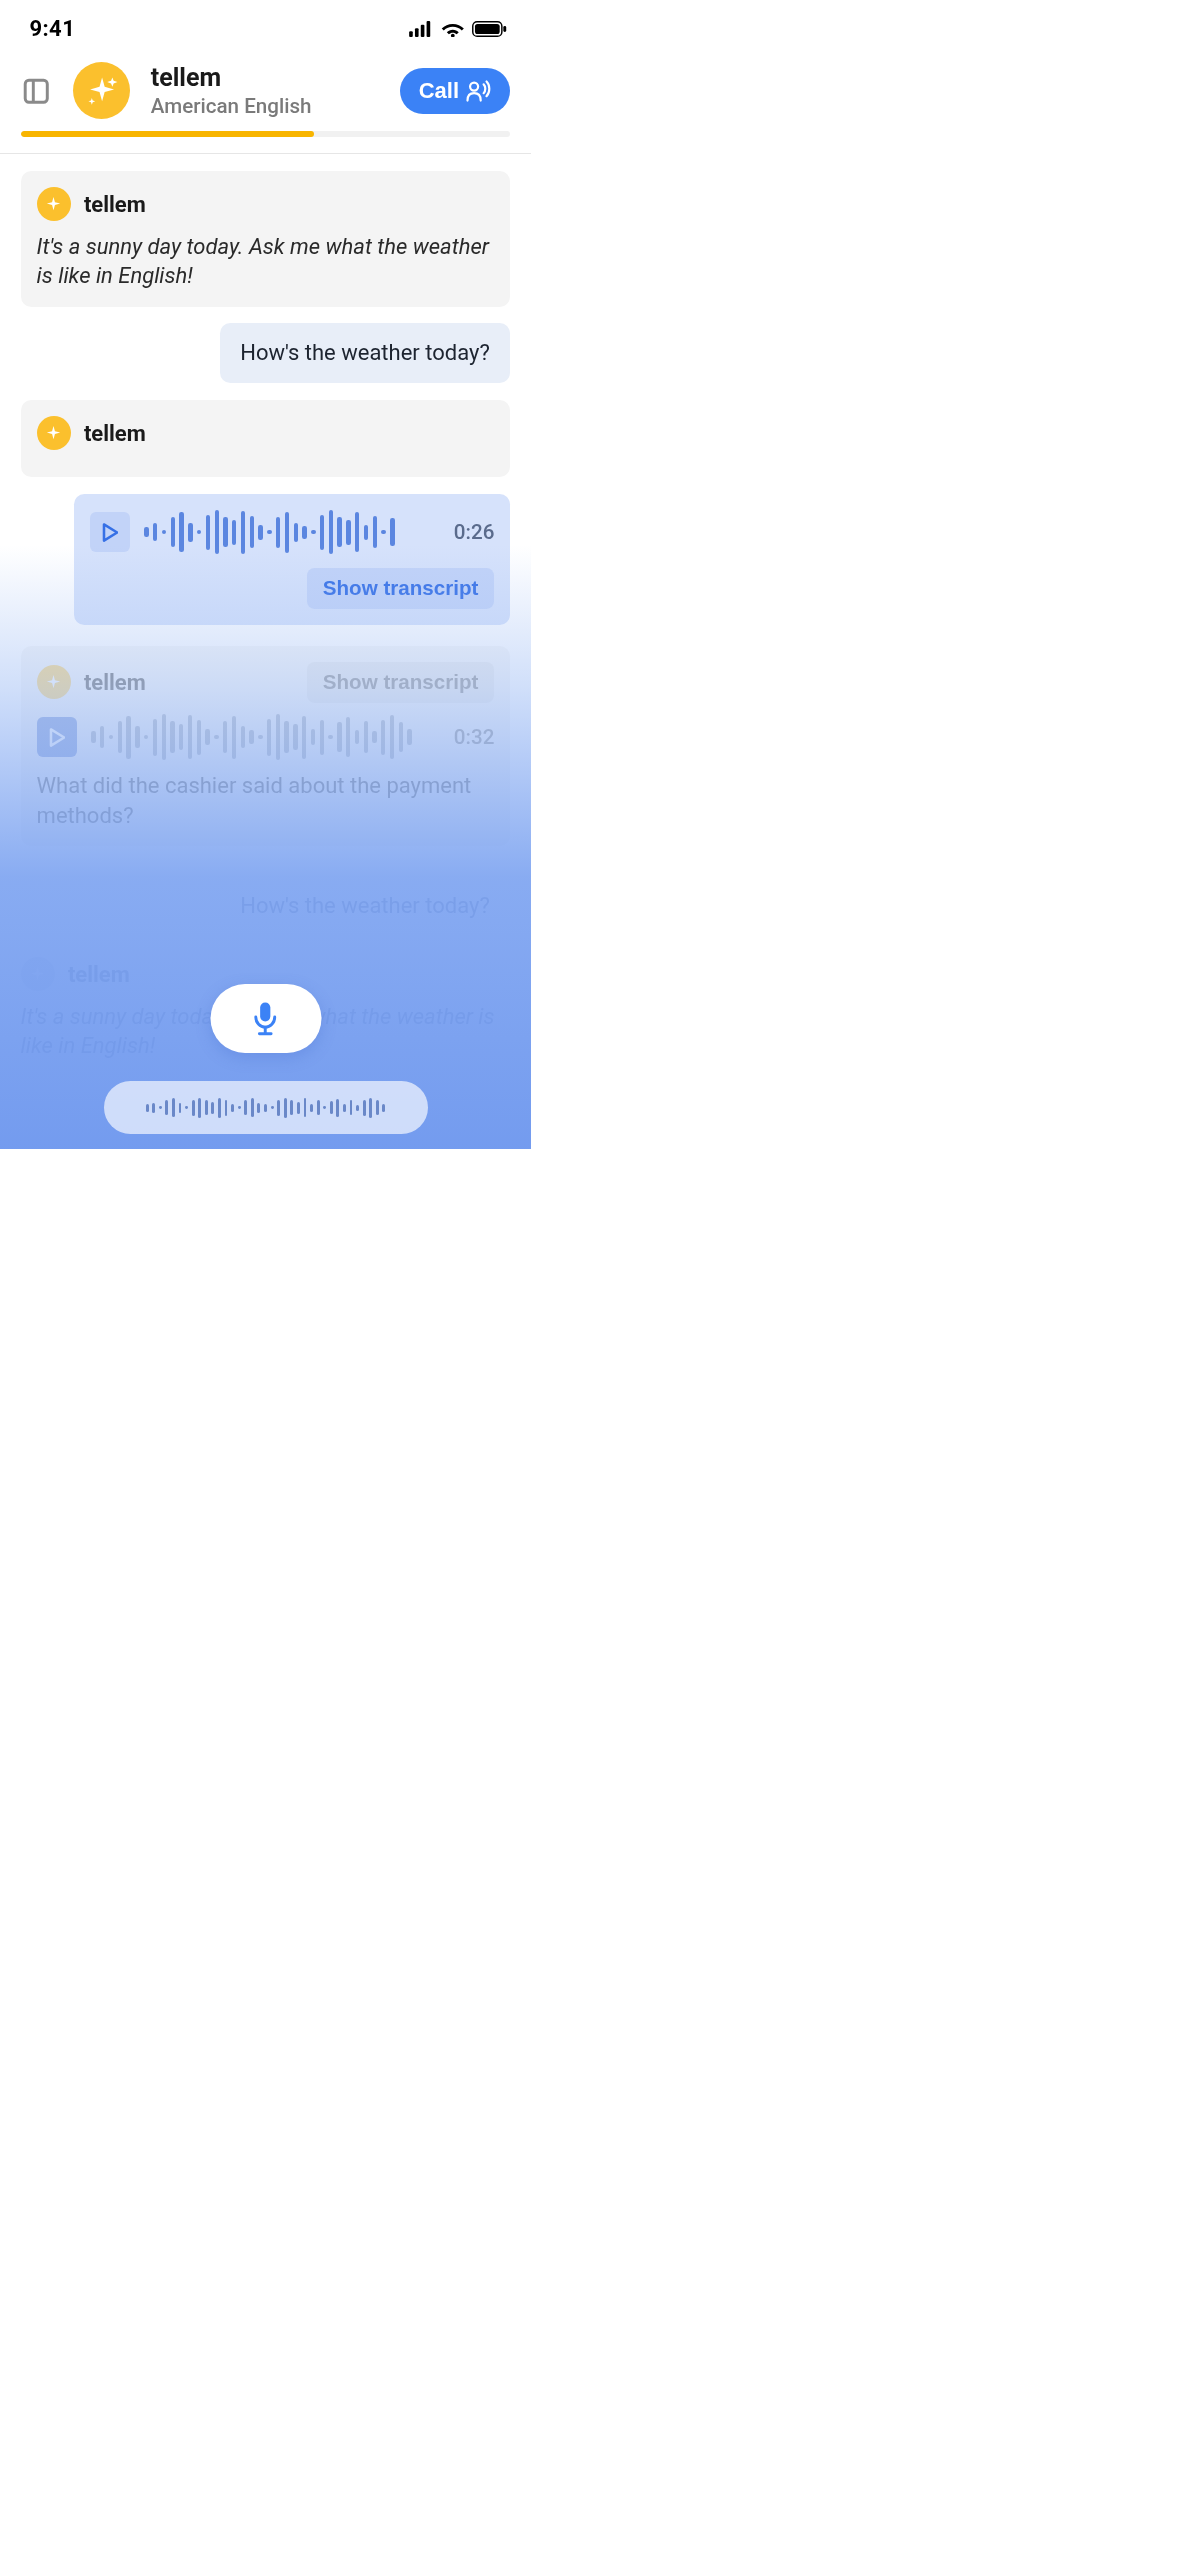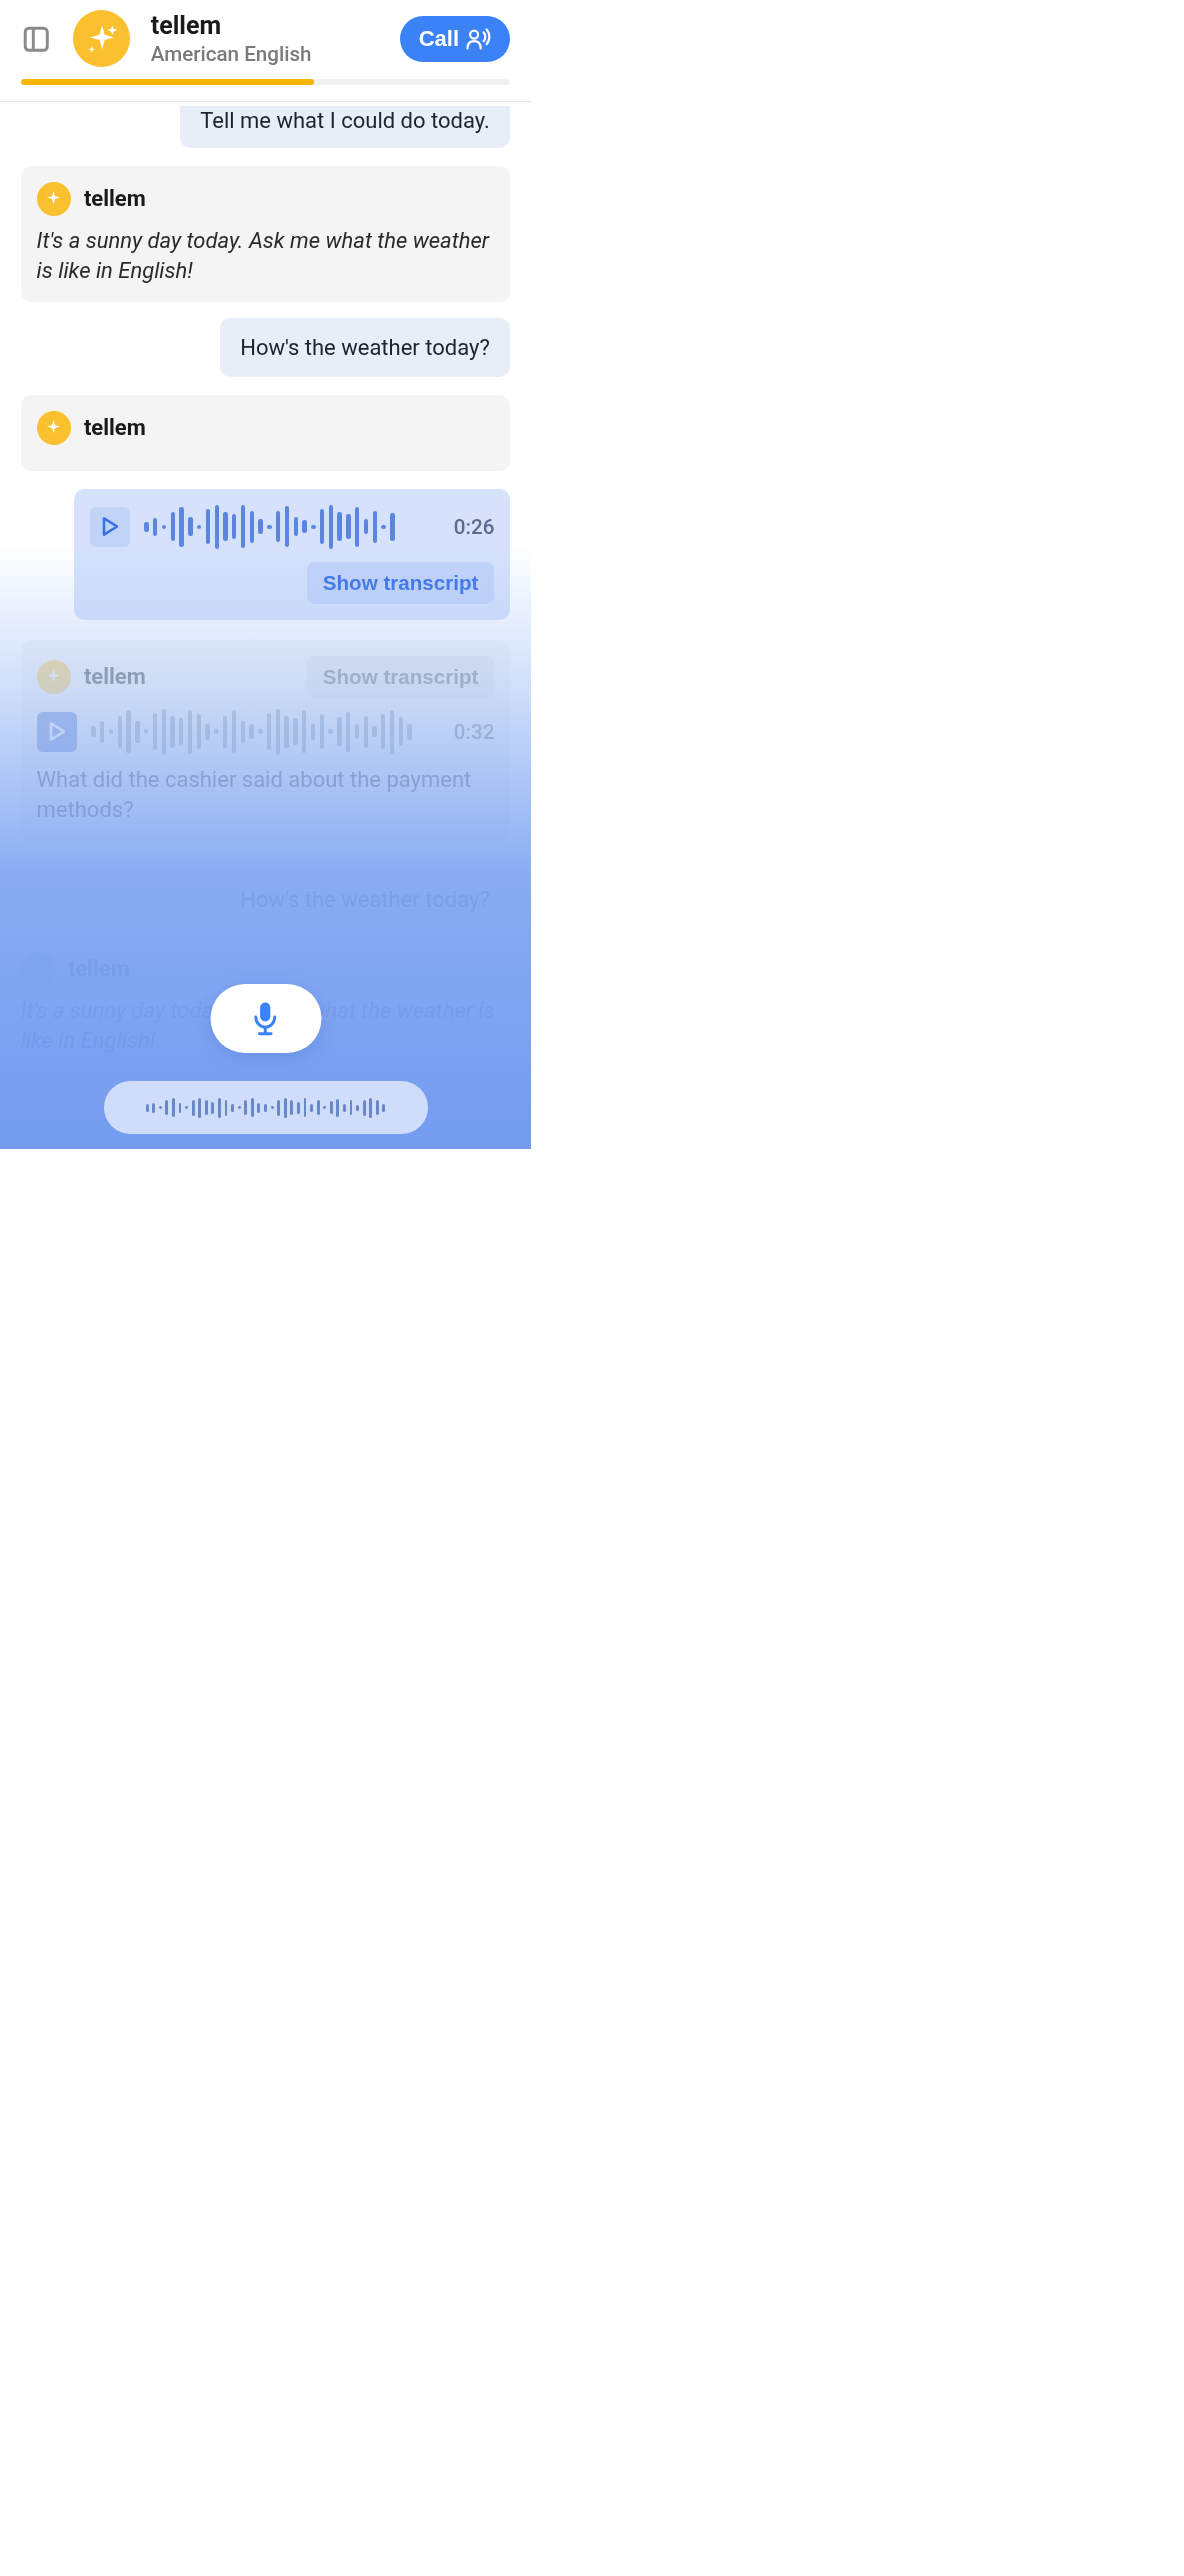--- a/index.html
+++ b/index.html
@@ -78,20 +78,41 @@
   .pill { width: 100%; height: 53px; background: rgba(255,255,255,0.65); border-radius: 29.5px; display: flex; align-items: center; justify-content: center; gap: 3.7px; padding: 0 22px; }
   .pill span { display: block; width: 2.9px; border-radius: 1.5px; background: #6a88c8; }
 
   
   .sparkle { width: 60%; height: 60%; }
 </style>
 </head>
 <body>
 <div class="root">
 
+  <div class="status-bar">
+    <div class="status-time">9:41</div>
+    <div class="status-icons">
+      <svg width="25" height="16" viewBox="0 0 34 22">
+          <rect x="0" y="14" width="5" height="8" rx="1.5" fill="#000"></rect>
+          <rect x="8" y="10" width="5" height="12" rx="1.5" fill="#000"></rect>
+          <rect x="16" y="5" width="5" height="17" rx="1.5" fill="#000"></rect>
+          <rect x="24" y="0" width="5" height="22" rx="1.5" fill="#000"></rect>
+        </svg>
+      <svg width="23.6" height="16" viewBox="0 0 32 22">
+          <path d="M16 4 C10 4 4.6 6.4 0.8 10.2 L3.6 13 C7 9.8 11.3 8 16 8 C20.7 8 25 9.8 28.4 13 L31.2 10.2 C27.4 6.4 22 4 16 4 Z" fill="#000"></path>
+          <path d="M16 12 C12.8 12 9.9 13.3 7.8 15.4 L10.6 18.2 C12.1 16.8 14 16 16 16 C18 16 19.9 16.8 21.4 18.2 L24.2 15.4 C22.1 13.3 19.2 12 16 12 Z" fill="#000"></path>
+          <circle cx="16" cy="20" r="2.6" fill="#000"></circle>
+        </svg>
+      <svg width="35" height="16" viewBox="0 0 48 22">
+          <rect x="1" y="1" width="40" height="20" rx="6" fill="none" stroke="#000" stroke-width="2"></rect>
+          <rect x="4" y="4" width="34" height="14" rx="3.5" fill="#000"></rect>
+          <rect x="43" y="7" width="4" height="8" rx="2" fill="#000"></rect>
+        </svg>
+    </div>
+  </div>
 
   <div class="header">
     <button class="menu-btn">
       <svg width="26.5" height="26.5" viewBox="0 0 36 36">
           <rect x="3" y="3" width="30" height="30" rx="5" fill="none" stroke="#8a8a8a" stroke-width="4"></rect>
           <line x1="14" y1="3" x2="14" y2="33" stroke="#8a8a8a" stroke-width="4"></line>
         </svg>
     </button>
     <div class="avatar-lg">
       <svg class="sparkle" viewBox="0 0 40 40">
@@ -115,23 +136,20 @@
     </button>
   </div>
 
   <div class="progress-track">
     <div class="progress-fill" style="width:60%"></div>
   </div>
   <div class="divider"></div>
 
   <div class="chat">
 
-    <div class="row-user">
-      <div class="bubble-user peek">Tell me what I could do today.</div>
-    </div>
 
     <div class="card-bot">
       <div class="bot-head">
         <div class="avatar-sm">
           <svg viewBox="0 0 40 40" width="19" height="19">
               <path d="M20 4 L23 15 L34 18 L23 21 L20 32 L17 21 L6 18 L17 15 Z" fill="#fff"></path>
             </svg>
         </div>
         <div class="bot-name">tellem</div>
       </div>

